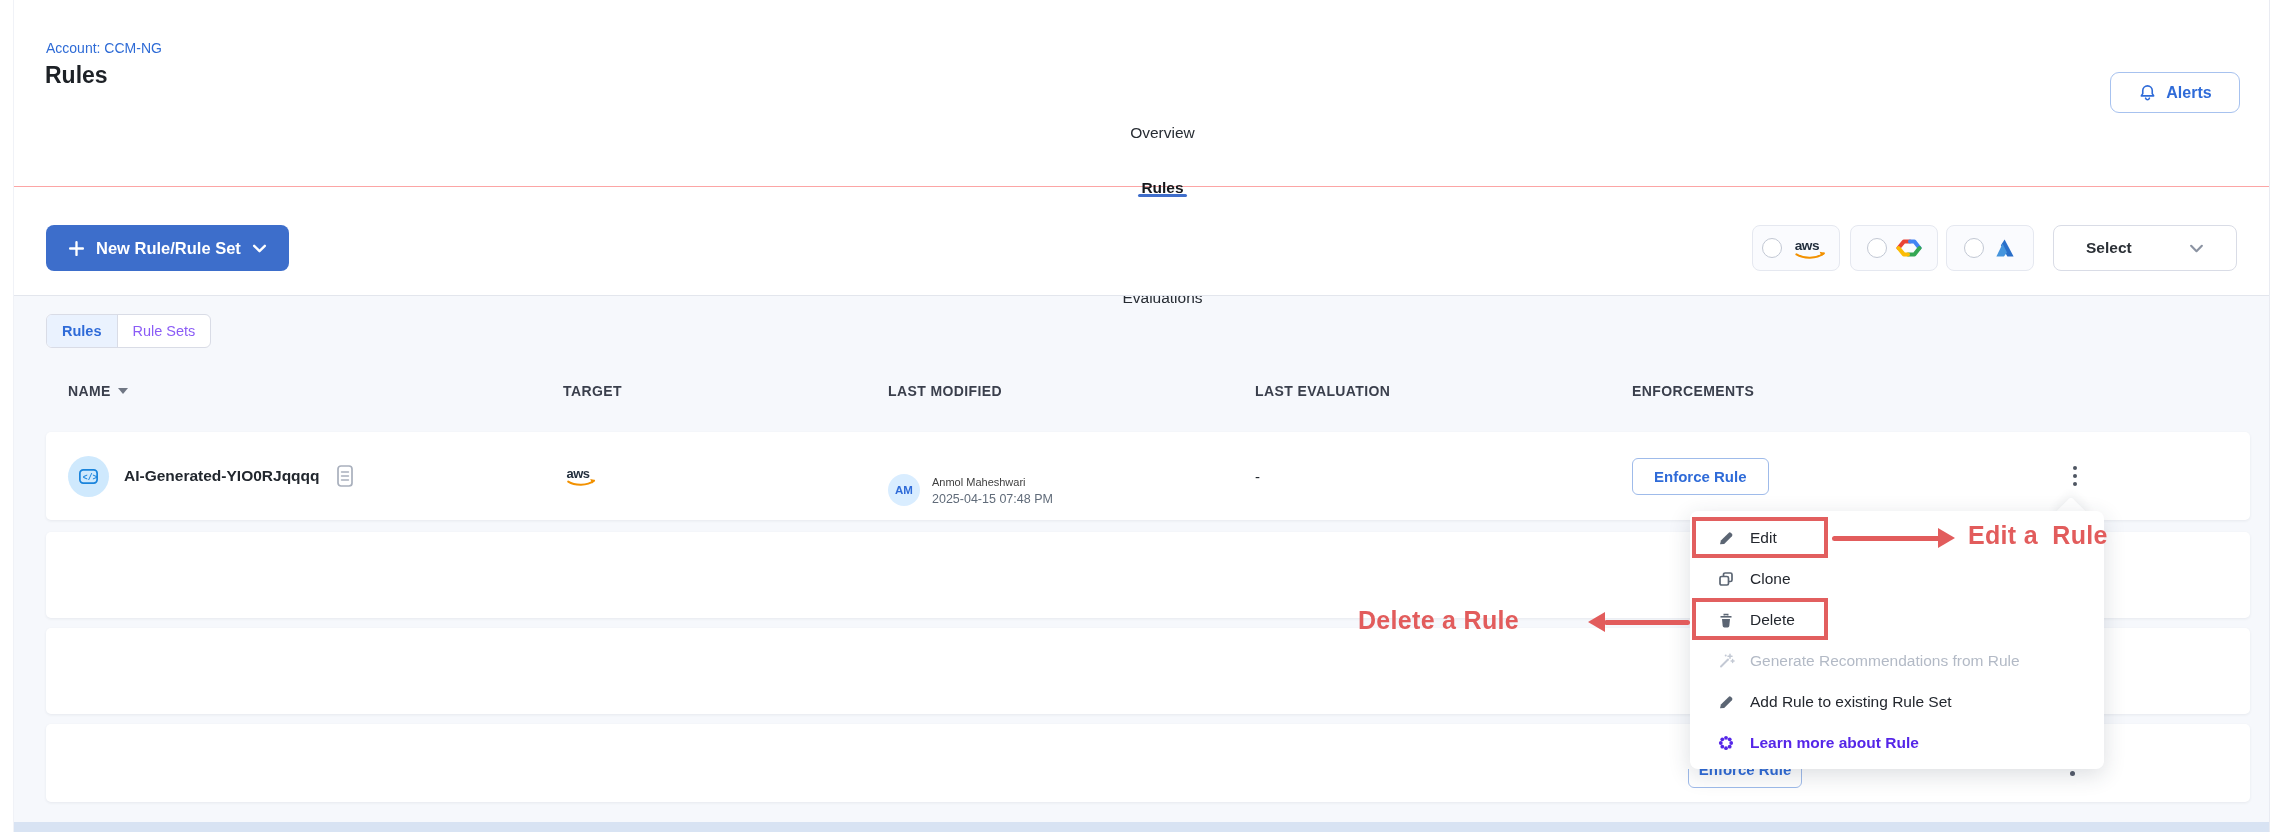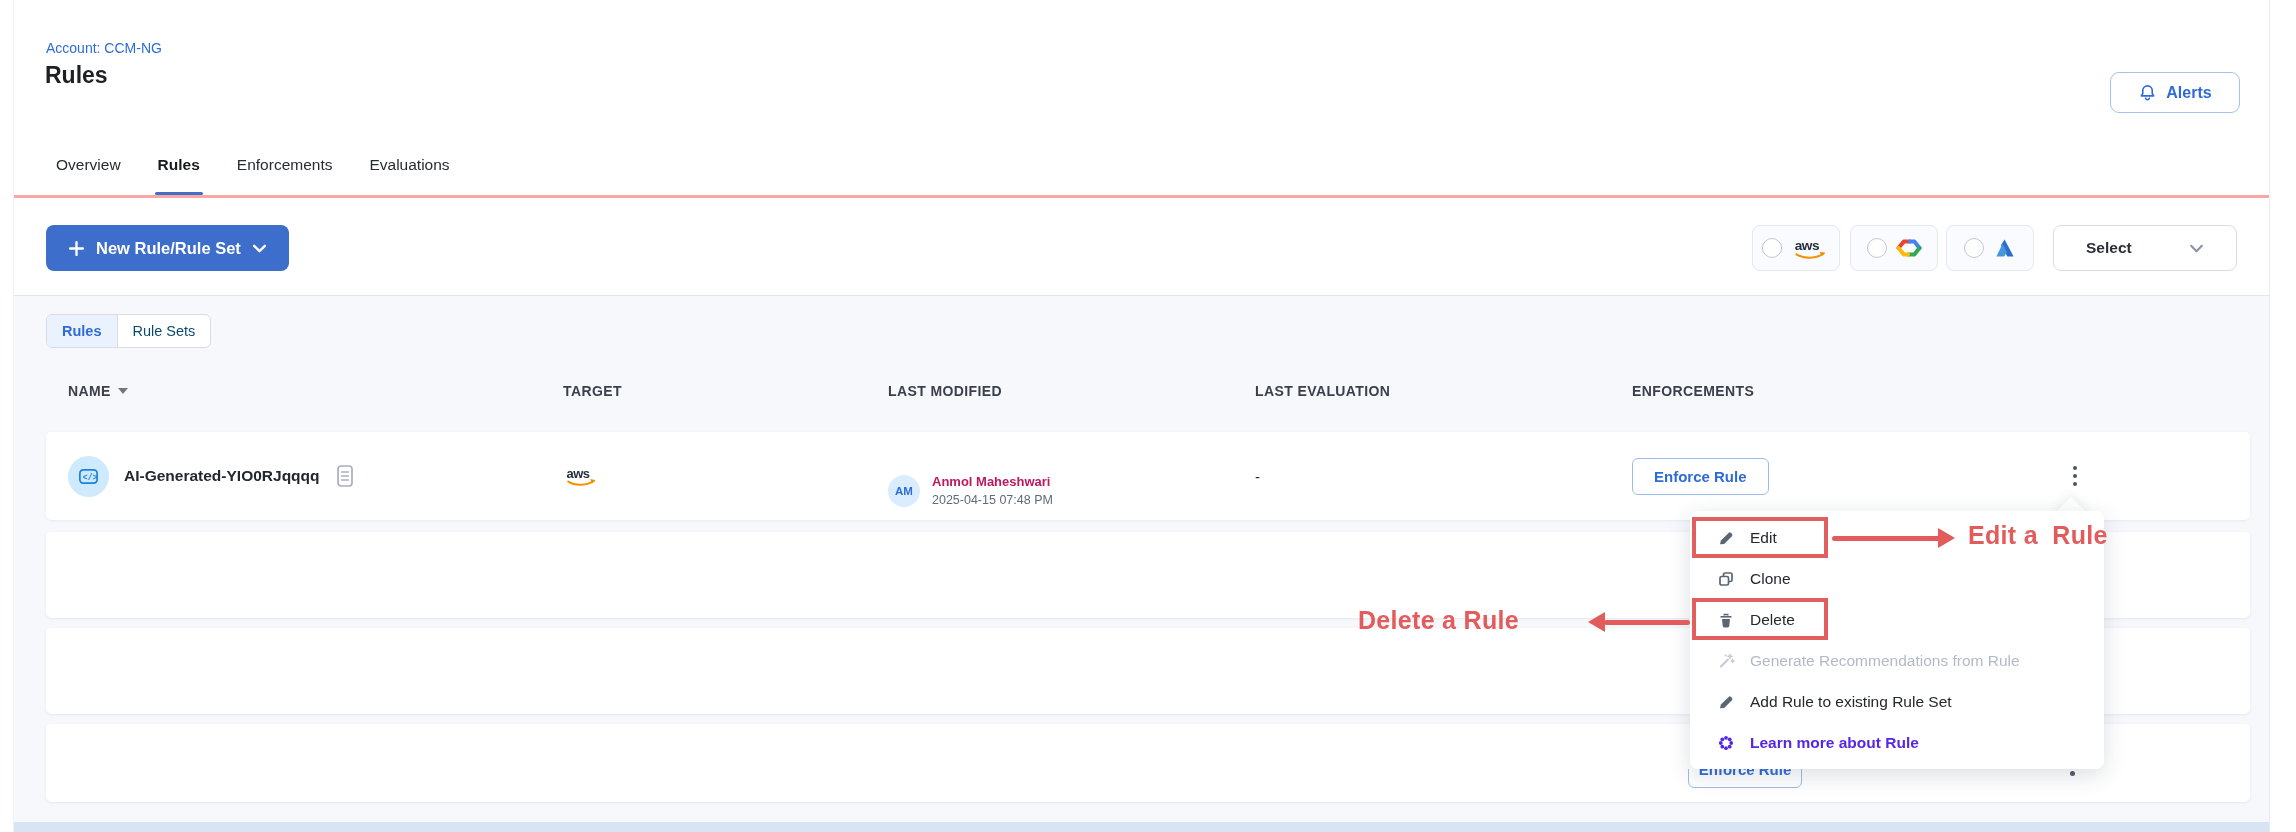--- a/index.html
+++ b/index.html
@@ -11,22 +11,22 @@
   .left-gutter  { position:absolute; left:0; top:0; width:14px; height:832px; background:#fff; border-right:1px solid #f0f2f7; z-index:2; }
   .right-gutter { position:absolute; right:0; top:0; width:27px; height:832px; background:#fff; border-left:1px solid #e9ebf2; z-index:2; }
 
   
   .breadcrumb { position:absolute; left:46px; top:40px; font-size:14px; color:#2e6bd6; z-index:3; }
   .page-title { position:absolute; left:45px; top:62px; font-size:23px; font-weight:700; color:#1d2126; z-index:3; }
   .alerts-btn { position:absolute; left:2110px; top:72px; width:130px; height:41px; border:1.6px solid #a7c2ef; border-radius:9px;
                 background:#fff; color:#2f6bd8; font-weight:700; font-size:16px; display:flex; align-items:center; justify-content:center; gap:9px; z-index:3; cursor:pointer; }
 
   
-  .tabbar { position:absolute; left:14px; top:135px; width:2255px; height:63px; background:#fff; border-bottom:3px solid #fca5a5;
-            display:flex; align-items:center; padding-left:42px; gap:37px; z-index:3; }
+  .tabbar { position:absolute; left:14px; top:124px; width:2255px; height:63px; background:#fff; border-bottom:1px solid #fca5a5;
+            display:flex; align-items:center; padding-left:42px; gap:37px; z-index:3;flex-direction:column; }
   .tab { position:relative; height:100%; display:flex; align-items:center; font-size:15.5px; color:#272c33; cursor:pointer; }
   .tab.active { font-weight:700; color:#16191d; }
   .tab.active::after { content:""; position:absolute; left:-3px; right:-3px; bottom:0; height:3px; border-radius:2px; background:#3f6ecb; }
 
   
   .toolbar { position:absolute; left:14px; top:199px; width:2255px; height:97px; background:#fff; border-bottom:1px solid #e3e6ed; z-index:3; }
   .new-rule-btn { position:absolute; left:32px; top:26px; height:46px; padding:0 22px; background:#3d6ecb; border-radius:8px;
                   color:#fff; font-weight:700; font-size:16.5px; display:flex; align-items:center; gap:11px; cursor:pointer; }
   .search-box { position:absolute; left:1331px; top:26px; width:390px; height:46px; background:#fff; border:1px solid #d9dce6; border-radius:8px;
                 display:flex; align-items:center; padding:0 14px; gap:10px; }
@@ -38,21 +38,21 @@
   .select-box { position:absolute; left:2039px; top:26px; width:184px; height:46px; background:#fff; border:1px solid #d9dce6; border-radius:8px;
                 display:flex; align-items:center; padding:0 32px; cursor:pointer; }
   .select-box .sel-label { flex:1; font-size:15.5px; font-weight:600; color:#2b3036; }
 
   
   .content-bg { position:absolute; left:14px; top:296px; width:2255px; height:526px; background:#f6f8fc; z-index:1; }
   .bottom-strip { position:absolute; left:14px; top:822px; width:2255px; height:10px; background:#d8e3f3; z-index:2; }
 
   
   .seg-toggle { position:absolute; left:46px; top:314px; height:34px; display:flex; border:1px solid #d9dce6; border-radius:6px; overflow:hidden; background:#fff; z-index:3; }
-  .seg { display:flex; align-items:center; padding:0 15px; font-size:14.5px; cursor:pointer; color:#0c4a6e; }
+  .seg { display:flex; align-items:center; padding:0 15px; font-size:14.5px; cursor:pointer; color:#8b5cf6; }
   .seg.active { background:#eaf2fe; color:#2f6bd8; font-weight:700; border-right:1px solid #d9dce6; }
 
   
   .grid-cols { display:grid; grid-template-columns:495px 325px 367px 377px 1fr; align-items:center; padding-left:22px; }
   .table-head { position:absolute; left:46px; top:376px; width:2204px; height:30px; z-index:3; }
   .th { font-size:14px; font-weight:700; letter-spacing:.4px; color:#3a3f4c; display:flex; align-items:center; gap:7px; }
   .sort-caret { width:0; height:0; border-left:5px solid transparent; border-right:5px solid transparent; border-top:6px solid #707784; }
 
   .row-card { position:absolute; left:46px; width:2204px; background:#fff; border-radius:5px; box-shadow:0 1px 3px rgba(30,40,60,.07); z-index:3; }
   .row-main { top:432px; height:88px; }
@@ -60,21 +60,21 @@
   .row-empty-2 { top:628px; height:86px; }
   .row-empty-3 { top:724px; height:78px; }
   .row-main.grid-cols { display:grid; }
 
   .name-cell { display:flex; align-items:center; gap:15px; }
   .rule-avatar { width:41px; height:41px; border-radius:50%; background:#cfe9fd; display:flex; align-items:center; justify-content:center; flex:0 0 auto; }
   .rule-name { font-size:15.5px; font-weight:700; color:#22272e; }
   .mod-cell { display:flex; align-items:flex-end; gap:12px;margin-top:28px; }
   .mod-avatar { width:32px; height:32px; border-radius:50%; background:#d9edff; color:#2f6bd8; font-size:11.5px; font-weight:700;
                 display:flex; align-items:center; justify-content:center; flex:0 0 auto; }
-  .mod-name { font-size:13px; font-weight:700; color:#be185d; }
+  .mod-name { font-size:11px; font-weight:400; color:#404040; }
   .mod-date { font-size:12.5px; color:#606b79; margin-top:4px; }
   .eval-cell { font-size:15px; color:#22272e; }
   .enf-cell { position:relative; height:100%; display:flex; align-items:center; }
   .enforce-btn { height:37px; padding:0 21px; border:1.6px solid #9fbbea; border-radius:6px; background:#fff; color:#2f6bd8;
                  font-weight:700; font-size:15px; display:flex; align-items:center; cursor:pointer; }
   .kebab { position:absolute; left:432px; top:50%; transform:translateY(-50%); width:22px; height:30px; display:flex; flex-direction:column;
            align-items:center; justify-content:center; gap:3.5px; cursor:pointer; }
   .kebab i { width:4.5px; height:4.5px; border-radius:50%; background:#4f5662; }
 
   

